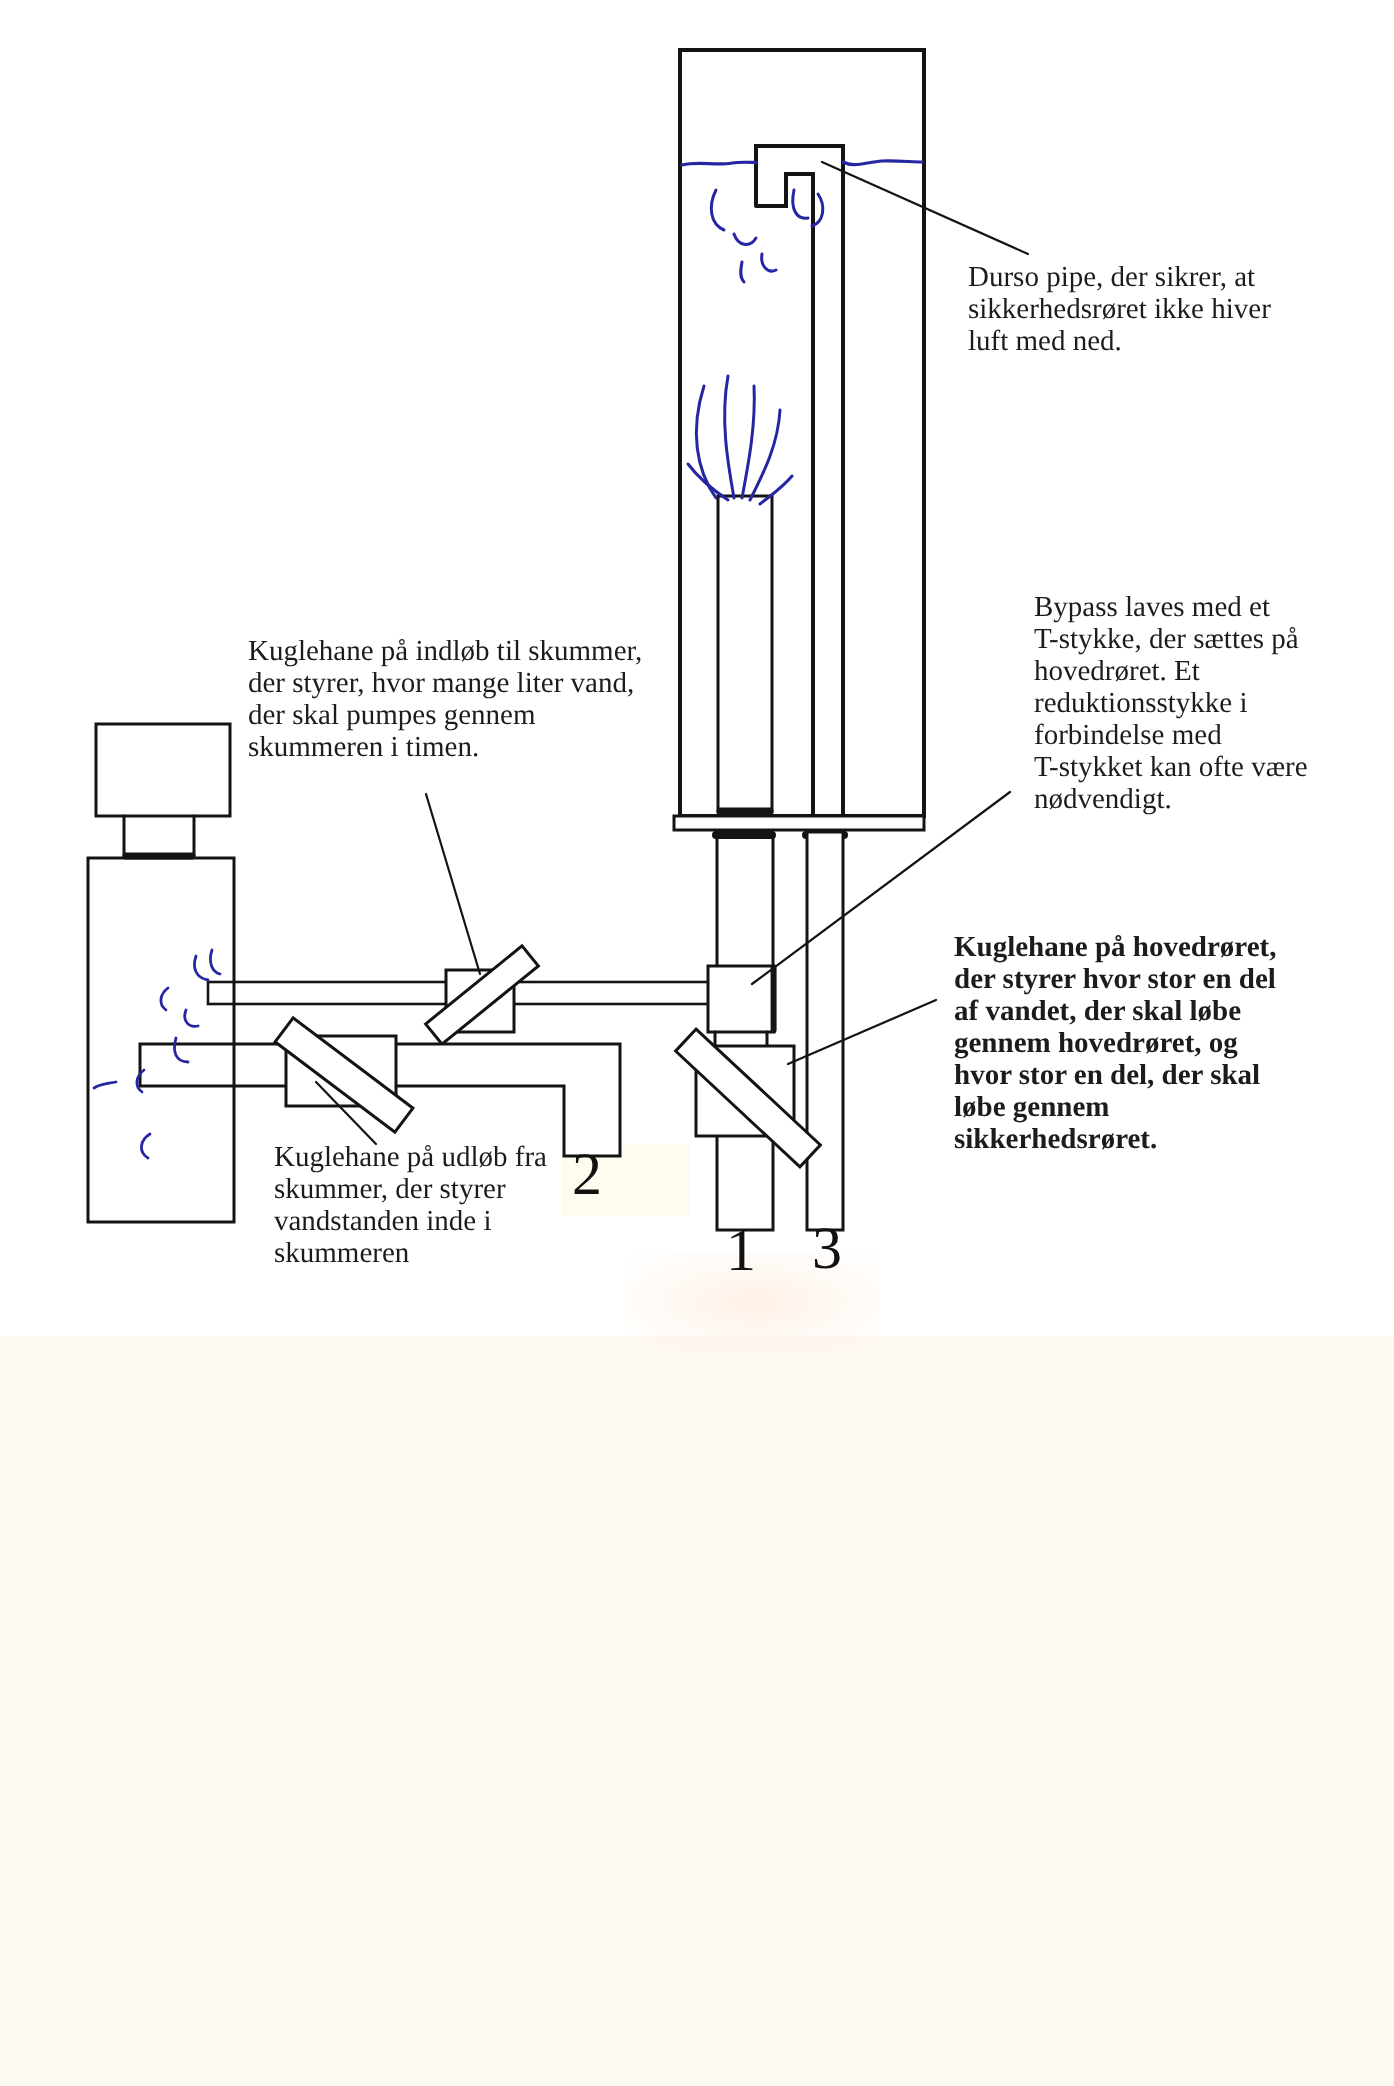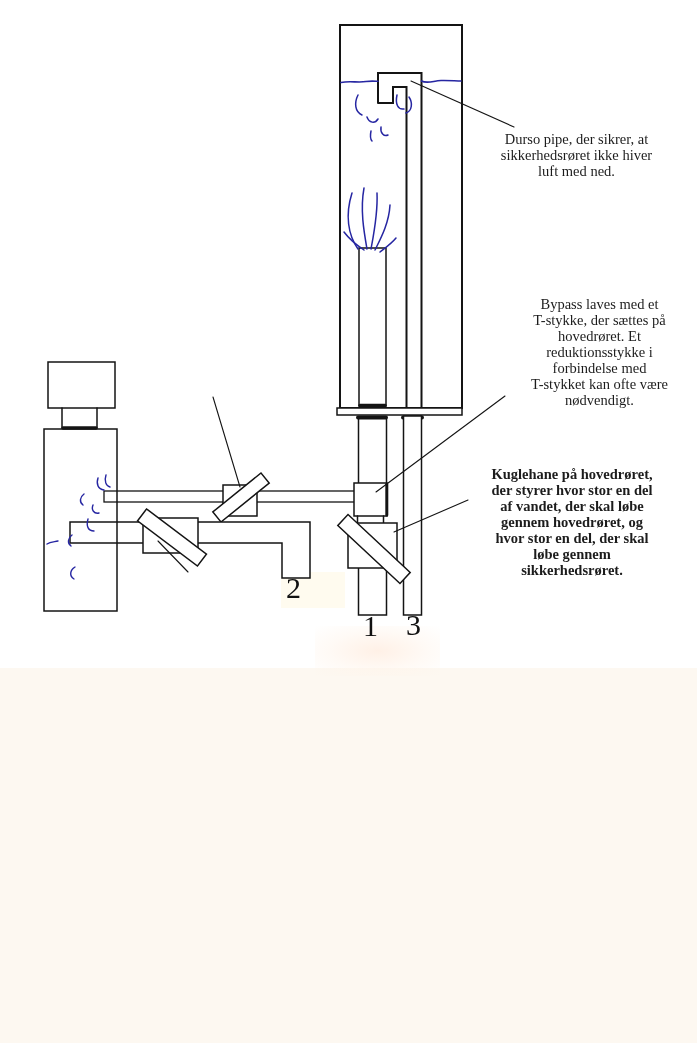--- a/index.html
+++ b/index.html
@@ -1,21 +1,21 @@
 <!DOCTYPE html>
 <html style="--ink: #141414; --water: #2626a2; --text: #1c1c1c; --background-lower: #fdf8f1;"><head>
 <meta charset="utf-8">
 <style>
   html,body{margin:0;padding:0;}
   body{
     width:697px;height:1043px;position:relative;background:#ffffff;
     font-family:"Liberation Serif", serif;
     overflow:hidden;
   }
-  .canvas{position:absolute;left:0;top:0;width:697px;height:918px;text-align:center;}
+  .canvas{position:absolute;left:0;top:0;width:697px;height:918px;}
   .lower-strip{
     position:absolute;left:0;top:668px;width:697px;height:375px;
     background:var(--background-lower,#fdf8f1);
   }
   .warm-blob{
     position:absolute;left:315px;top:626px;width:125px;height:50px;
     background:radial-gradient(ellipse at center, rgba(255,238,226,0.85) 0%, rgba(255,244,234,0.45) 55%, rgba(255,255,255,0) 100%);
   }
   .cream-blob{
     position:absolute;left:281px;top:572px;width:64px;height:36px;
@@ -130,37 +130,45 @@
       <path d="M505,396 L376,492"></path>
       <path d="M468,500 L394,532"></path>
       <path d="M158,541 L188,572"></path>
     </g>
   </svg>
 
   <div class="note" style="left:484px;top:131px;width:185px;">Durso pipe, der sikrer, at
 sikkerhedsrøret ikke hiver
 luft med ned.</div>
 
+  <div class="note" style="left:124px;top:318px;width:220px;">Kuglehane på indløb til skummer,
+der styrer, hvor mange liter vand,
+der skal pumpes gennem
+skummeren i timen.</div>
 
   <div class="note" style="left:517px;top:296px;width:165px;">Bypass laves med et
 T-stykke, der sættes på
 hovedrøret. Et
 reduktionsstykke i
 forbindelse med
 T-stykket kan ofte være
 nødvendigt.</div>
 
   <div class="note" style="left:477px;top:466px;width:190px;font-weight:bold;">Kuglehane på hovedrøret,
 der styrer hvor stor en del
 af vandet, der skal løbe
 gennem hovedrøret, og
 hvor stor en del, der skal
 løbe gennem
 sikkerhedsrøret.</div>
 
+  <div class="note" style="left:137px;top:571px;width:165px;">Kuglehane på udløb fra
+skummer, der styrer
+vandstanden inde i
+skummeren</div>
 
   <div class="pipe-num" style="left:363px;top:611px;">1</div>
 
   <div class="pipe-num" style="left:286px;top:573px;">2</div>
 
   <div class="pipe-num" style="left:406px;top:610px;">3</div>
 
 </div>
 
 </body></html>

